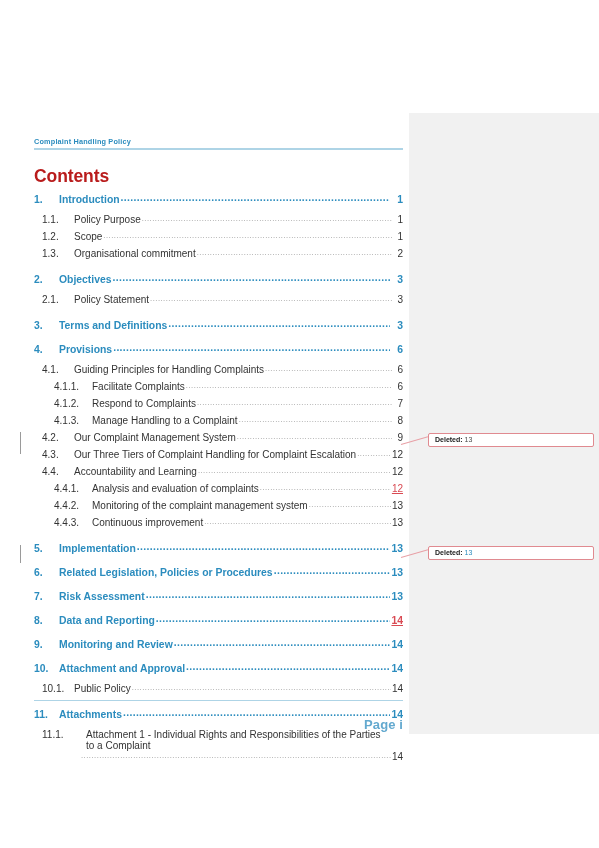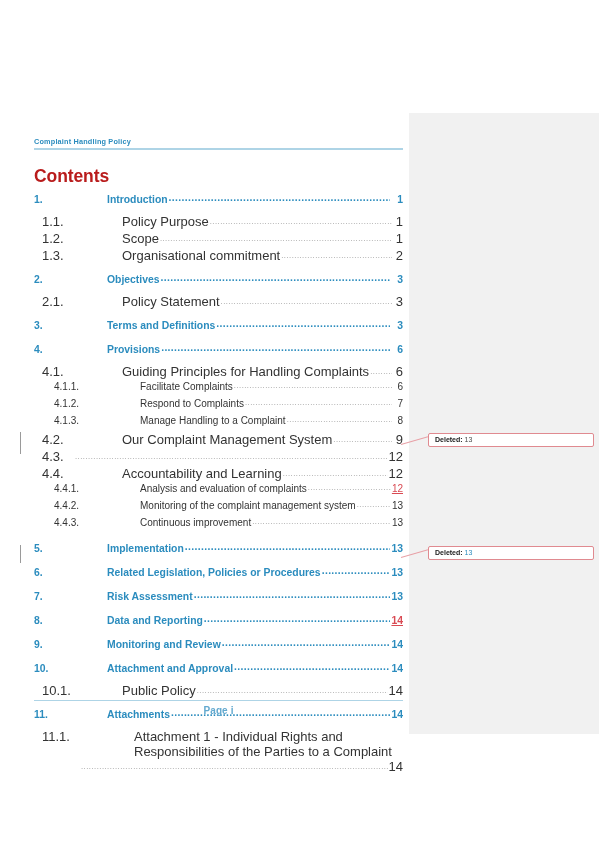--- a/index.html
+++ b/index.html
@@ -78,21 +78,20 @@
     position: relative;
     display: flex;
     align-items: baseline;
     white-space: nowrap;
   }
   .toc-num {
     flex: 0 0 auto;
   }
   .toc-label {
     flex: 0 0 auto;
-    margin-left: 48px;
   }
   .toc-leader {
     flex: 1 1 auto;
     overflow: hidden;
     margin: 0 1px;
     position: relative;
     top: -2px;
   }
   .toc-leader::after {
     content: "......................................................................................................................................................................";
@@ -112,21 +111,21 @@
     font-weight: bold;
     color: #2b8cbe;
   }
   .lvl1 .toc-num { width: 25px; }
   .lvl1 .toc-leader::after { color: #2b8cbe; font-weight: bold; letter-spacing: .35px; }
   .lvl1 .toc-page { min-width: 12px; }
 
   
   .lvl2 {
     height: 17px;
-    font-size: 13px;
+    font-size: 10px;
     font-weight: normal;
     color: #333333;
     padding-left: 8px;
   }
   .lvl2 .toc-num { width: 32px; }
   .lvl2 .toc-leader::after { color: #8a8a8a; font-size: 7.6px; letter-spacing: .5px; }
   .lvl2 .toc-page { min-width: 10px; }
 
   
   .lvl3 {
@@ -214,23 +213,23 @@
     left: 34px;
     top: 700px;
     width: 369px;
   }
   #doc-footer .ftr-rule {
     height: 1.4px;
     width: 369px;
     background: #aed4e6;
   }
   #doc-footer .ftr-text {
-    margin-top: 4px;
-    text-align: center;
-    font-size: 10px;
+    margin-top: 16px;
+    text-align: right;
+    font-size: 13px;
     font-weight: bold;
     color: #63a9cf;
     letter-spacing: .1px;
   }
 </style>
 </head>
 <body>
 
 <div id="page">
 
@@ -317,20 +316,21 @@
         <span class="toc-page">8</span>
       </div>
       <div class="toc-row lvl2">
         <span class="toc-num">4.2.</span>
         <span class="toc-label">Our Complaint Management System</span>
         <span class="toc-leader"></span>
         <span class="toc-page">9</span>
       </div>
       <div class="toc-row lvl2">
         <span class="toc-num">4.3.</span>
+        <span class="toc-label">Our Three Tiers of Complaint Handling for Complaint Escalation</span>
         <span class="toc-leader"></span>
         <span class="toc-page">12</span>
       </div>
       <div class="toc-row lvl2">
         <span class="toc-num">4.4.</span>
         <span class="toc-label">Accountability and Learning</span>
         <span class="toc-leader"></span>
         <span class="toc-page">12</span>
       </div>
       <div class="toc-row lvl3">

